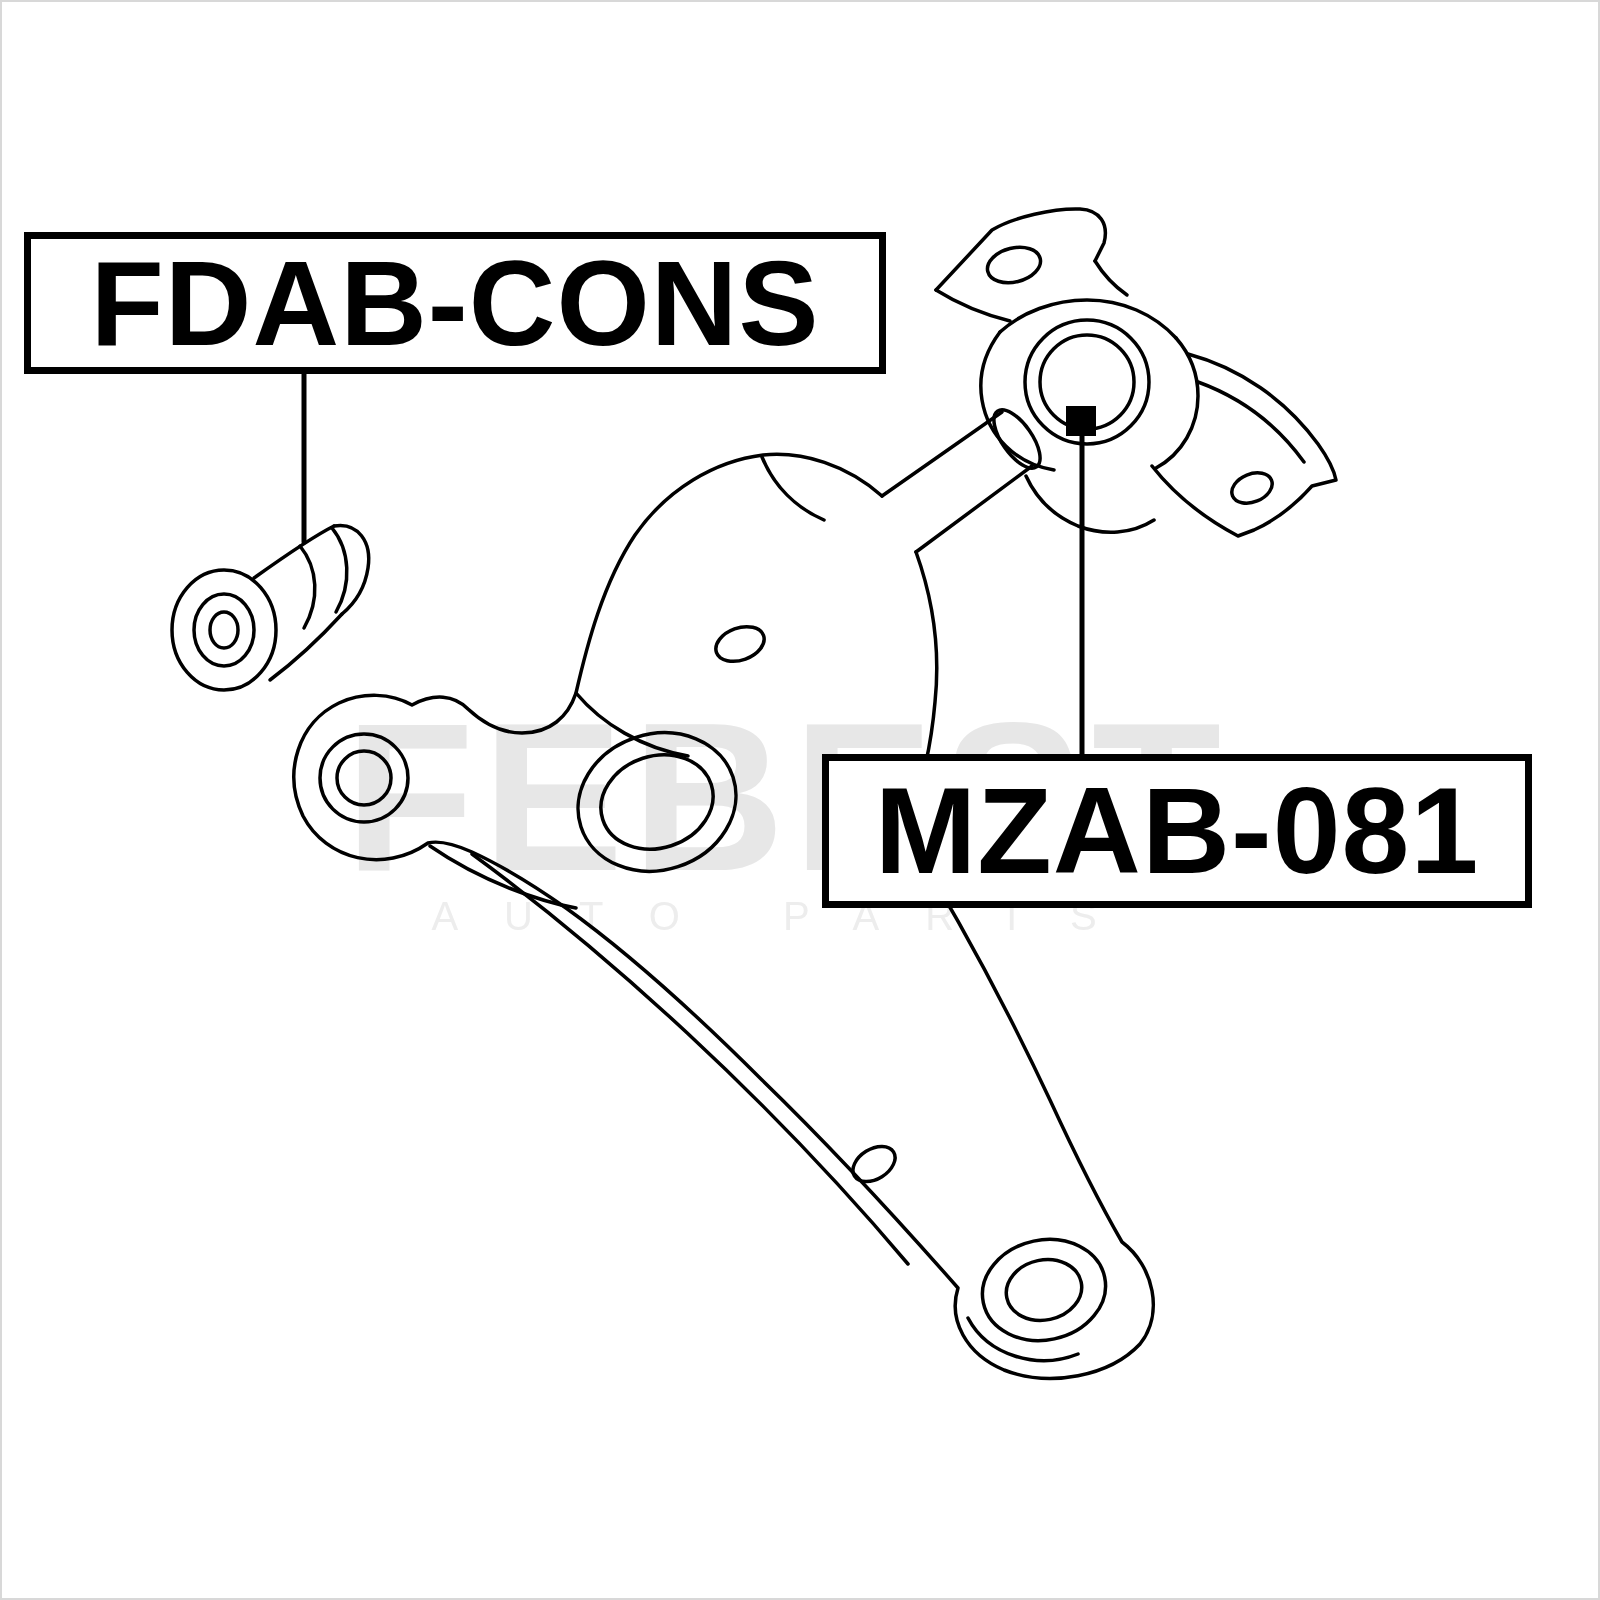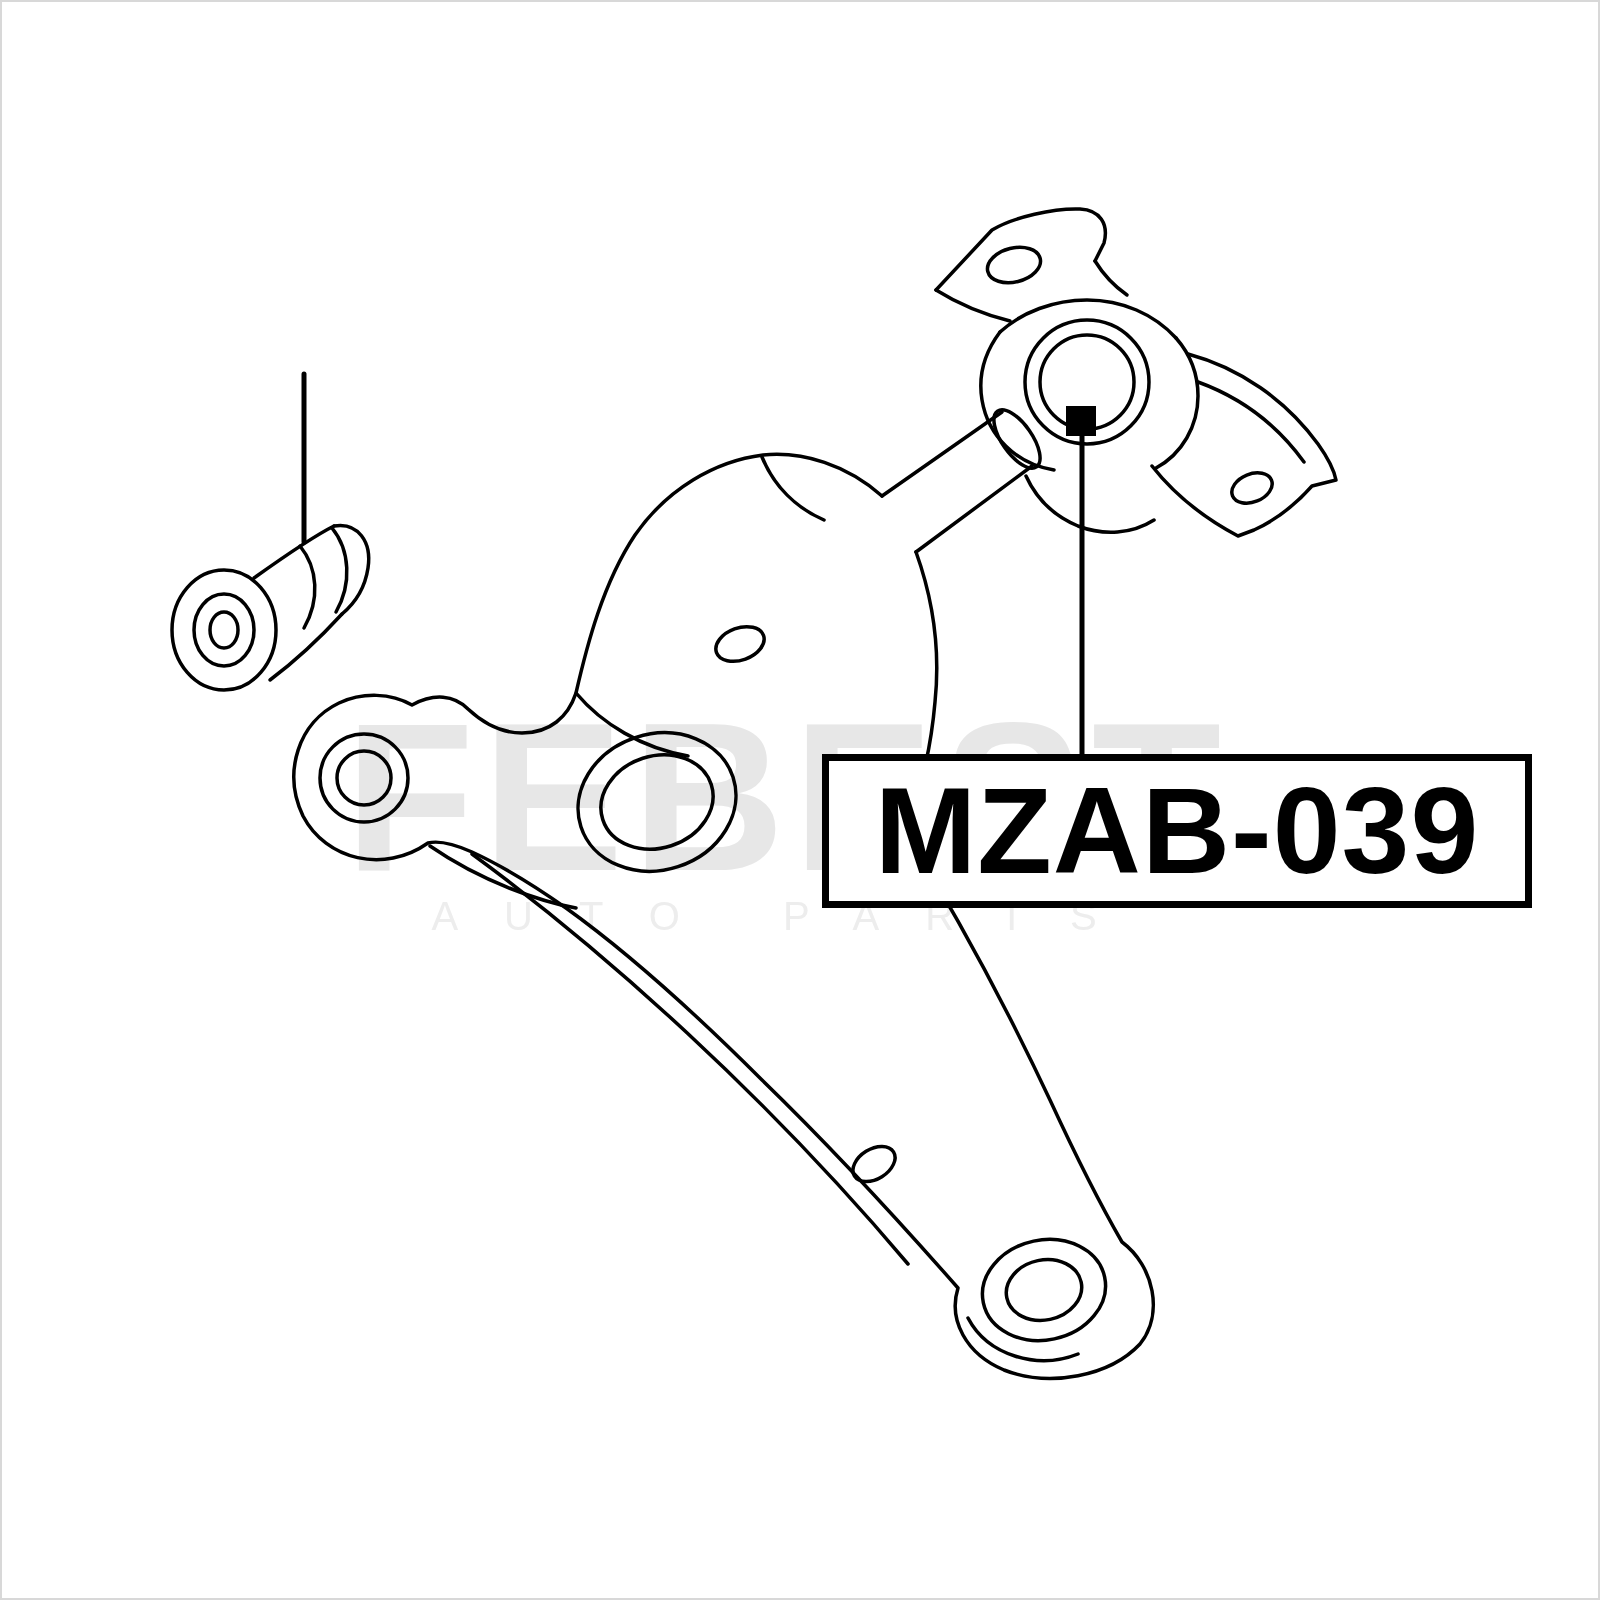--- a/index.html
+++ b/index.html
@@ -141,16 +141,17 @@
       </g>
 
       <g stroke-width="5">
         <line x1="302" y1="372" x2="302" y2="540"></line>
         <line x1="1080" y1="420" x2="1080" y2="752"></line>
       </g>
       <rect x="1064" y="404" width="30" height="30" fill="#000000" stroke="none"></rect>
     </g>
   </svg>
 
+  <div class="label-box label-fdab">FDAB-CONS</div>
 
-  <div class="label-box label-mzab">MZAB-039</div>
+  <div class="label-box label-mzab">MZAB-081</div>
 
 </div>
 
 </body></html>

